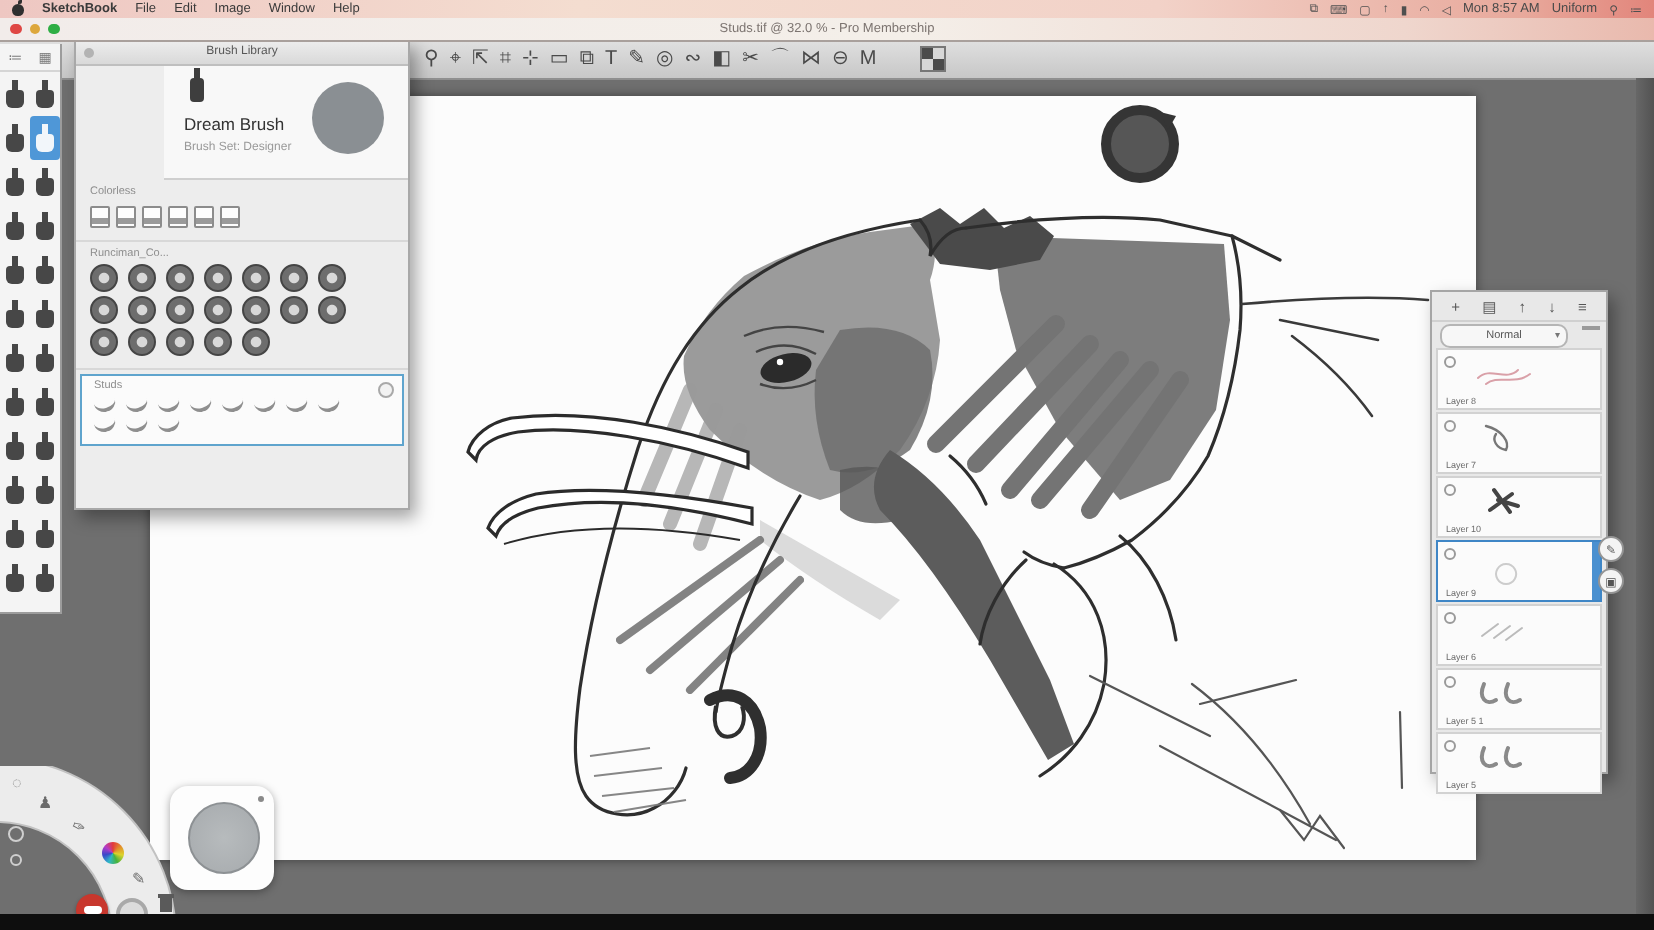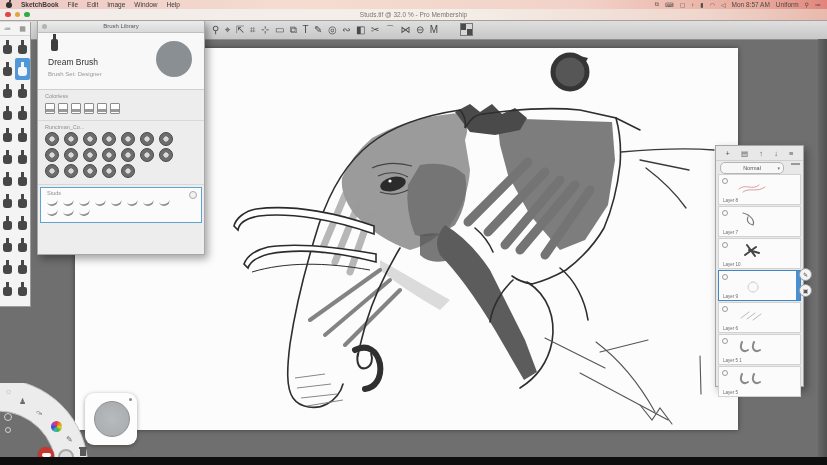--- a/index.html
+++ b/index.html
@@ -50,21 +50,21 @@
   .bottle{width:9px;height:14px;position:relative;}
   .bottle::before{content:"";position:absolute;bottom:0;left:0;width:9px;height:9px;background:#474747;border-radius:2px 2px 3px 3px;}
   .bottle::after{content:"";position:absolute;top:0;left:3px;width:3px;height:6px;background:#474747;}
   .brush-cell.sel .bottle::before,.brush-cell.sel .bottle::after{background:#f2f6fa;}
   
   #brush-lib{position:absolute;left:37px;top:20px;width:166px;height:233px;background:#ededed;
     border:1px solid #a8a8a8;box-shadow:3px 4px 8px rgba(0,0,0,.35);z-index:24;}
   #bl-titlebar{height:11px;background:linear-gradient(#ececec,#d9d9d9);border-bottom:1px solid #bfbfbf;position:relative;}
   #bl-close{position:absolute;left:4px;top:3px;width:5px;height:5px;border-radius:50%;background:#b3b3b3;}
   #bl-title{text-align:center;font-size:6px;color:#585858;line-height:11px;}
-  #bl-header{height:56px;background:#f8f8f8;border-bottom:1px solid #cfcfcf;position:relative;}
+  #bl-header{height:56px;background:#f8f8f8;border-bottom:1px solid #cfcfcf;position:relative;margin-left:44px;}
   #bl-brush-icon{position:absolute;left:13px;top:6px;width:7px;height:12px;background:#3e3e3e;border-radius:2px;}
   #bl-brush-icon::before{content:"";position:absolute;top:-5px;left:2px;width:3px;height:5px;background:#3e3e3e;}
   #bl-name{position:absolute;left:10px;top:24px;font-size:8.5px;color:#333;}
   #bl-set{position:absolute;left:10px;top:38px;font-size:6px;color:#999;}
   #bl-preview{position:absolute;right:12px;top:8px;width:36px;height:36px;border-radius:50%;background:#8a8f93;}
   .bl-section{padding:3px 7px 4px 7px;border-bottom:1px solid #d8d8d8;position:relative;}
   .bl-label{font-size:5.5px;color:#8e8e8e;margin-bottom:2px;}
   .bl-row{display:flex;gap:5px;align-items:center;margin:2px 0;}
   .sm-bottle{width:8px;height:13px;position:relative;}
   .sm-bottle::before{content:"";position:absolute;bottom:0;left:0;width:8px;height:9px;background:#fdfdfd;border:1px solid #8c8c8c;border-radius:1px;}

